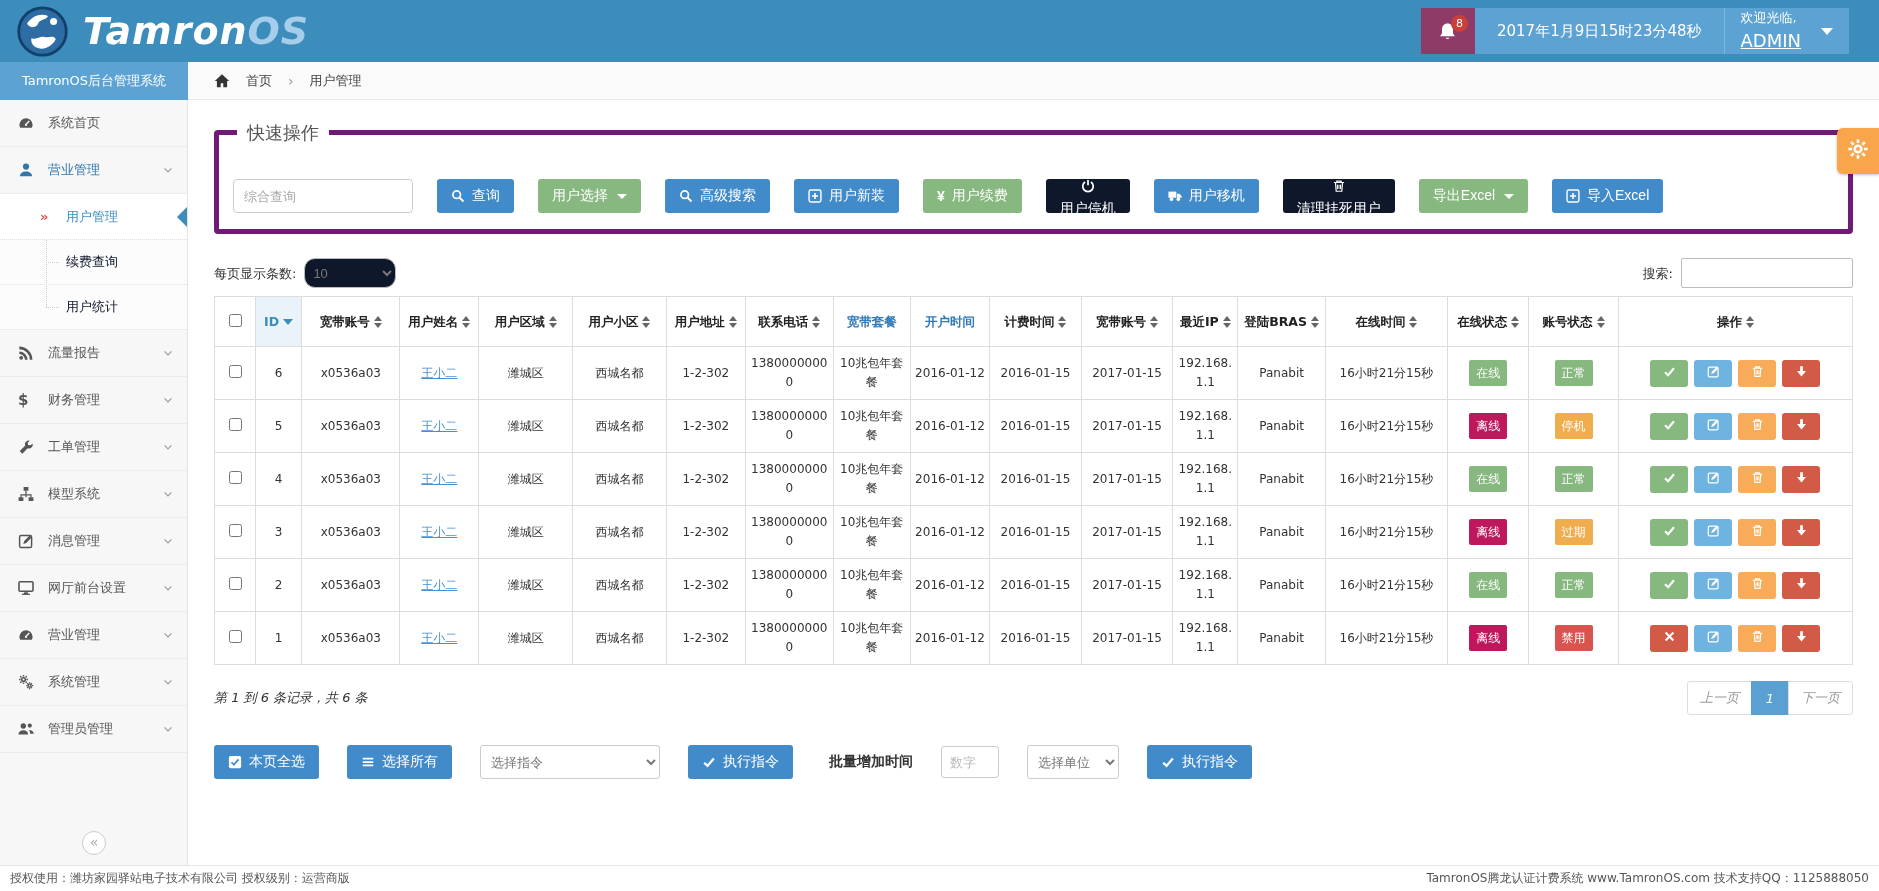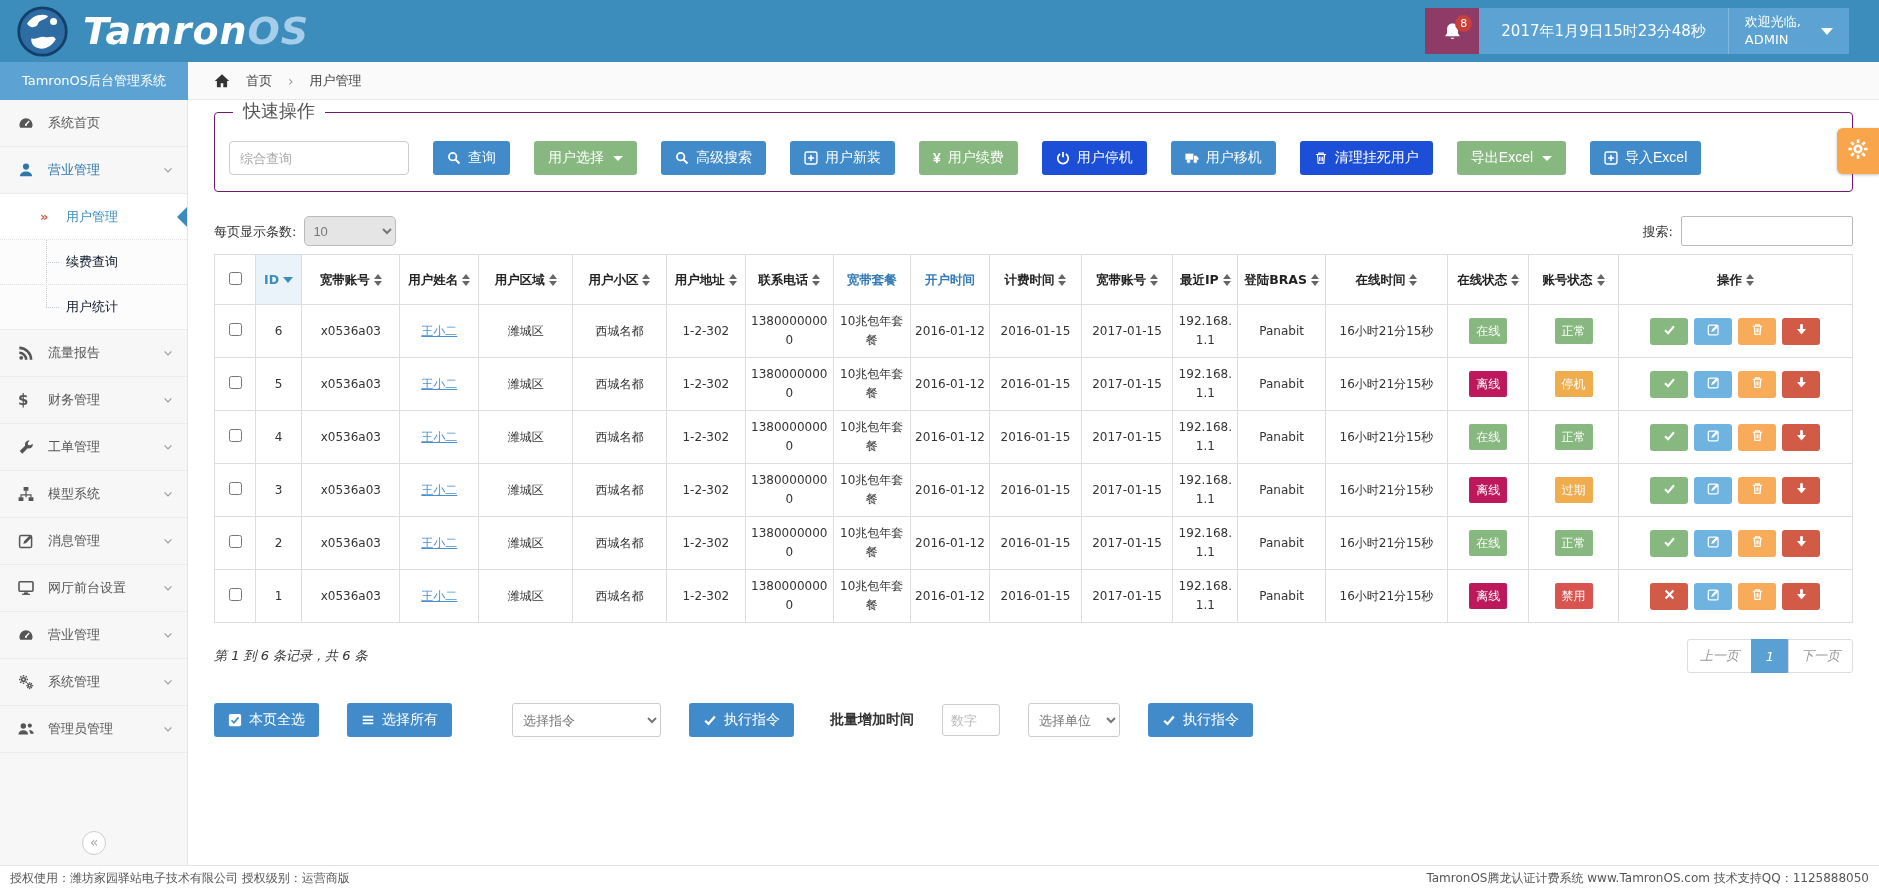--- a/index.html
+++ b/index.html
@@ -13,21 +13,21 @@
   .globe svg{width:53px;height:53px;display:block;}
   .logoword{font-style:italic;font-weight:bold;font-size:38px;color:#fff;letter-spacing:1px;line-height:54px;}
   .logoword em{color:#a6cdea;font-style:italic;}
   .top-right{position:absolute;right:30px;top:8px;display:flex;height:46px;}
   .notif{width:54px;background:#8e3b67;display:flex;align-items:center;justify-content:center;position:relative;color:#fff;cursor:pointer;}
   .notif .bellic svg{width:19px;height:19px;display:block;}
   .badge-count{position:absolute;top:7px;right:7px;background:#c9403a;border-radius:50%;width:17px;height:17px;font-size:11px;line-height:17px;text-align:center;color:#fff;}
   .datetime{background:#5ca3d3;color:#fff;display:flex;align-items:center;padding:0 22px;font-size:15px;}
   .userbox{background:#5ca3d3;border-left:1px solid #7fb8dc;display:flex;align-items:center;padding:0 16px;gap:20px;color:#fff;min-width:112px;cursor:pointer;}
   .welcome{display:flex;flex-direction:column;line-height:1.4;font-size:13px;}
-  .uname{font-size:13px;}
+  .uname{font-size:18px;text-decoration:underline;}
   .caret-w{width:0;height:0;border-left:6px solid transparent;border-right:6px solid transparent;border-top:7px solid #fff;}
 
   
   .subband{position:absolute;top:62px;left:0;right:0;height:38px;display:flex;}
   .side-title{width:188px;background:#5ca3d3;color:#fff;font-size:13px;display:flex;align-items:center;justify-content:center;}
   .crumbbar{flex:1;background:#fafafa;border-bottom:1px solid #e9e9e9;display:flex;align-items:center;padding-left:26px;gap:16px;font-size:13px;color:#444;}
   .crumbbar .homeic svg{width:16px;height:16px;display:block;color:#333;}
   .crumb-sep::before{content:"›";color:#999;font-size:14px;}
 
   
@@ -47,38 +47,38 @@
   .sb-subitem::before{content:'';position:absolute;left:46px;width:13px;border-top:1px dotted #c3ccd2;}
   .sb-subitem.active{background:#fff;color:#3c8dbc;}
   .sb-subitem.active::before{display:none;}
   .sb-subitem .mark{position:absolute;left:40px;color:#d9534f;font-weight:bold;font-size:13px;}
   .sb-subitem.active::after{content:'';position:absolute;right:0;top:50%;margin-top:-10px;border-top:10px solid transparent;border-bottom:10px solid transparent;border-right:10px solid #3c8dbc;}
   .collapse-btn{position:absolute;bottom:10px;left:82px;width:24px;height:24px;border:1px solid #ccc;border-radius:50%;color:#aaa;text-align:center;line-height:21px;font-size:14px;background:#fff;cursor:pointer;}
   .collapse-btn::before{content:"«";}
 
   
   .content{position:absolute;left:188px;top:100px;right:0;bottom:26px;background:#fff;overflow:hidden;}
-  .quickops{margin:12px 26px 0;border:1px solid #701a75;border-radius:4px;position:relative;padding:28px 14px 16px;}
+  .quickops{margin:30px 26px 0;border:5px solid #701a75;border-radius:4px;position:relative;padding:44px 14px 16px;}
   .legend{position:absolute;top:-14px;left:18px;background:#fff;padding:0 10px;font-size:18px;color:#555;}
   .qrow{display:flex;gap:24px;align-items:flex-start;}
   .qinput{width:180px;height:34px;border:1px solid #ccc;border-radius:4px;padding:0 10px;font-size:13px;color:#555;outline:none;}
   .qinput::placeholder{color:#aaa;}
   .btn{height:34px;border:none;border-radius:3px;color:#fff;font-size:14px;padding:0 14px;display:inline-flex;align-items:center;gap:7px;cursor:pointer;white-space:nowrap;}
   .btn .bic{display:flex;}
   .btn .bic svg{width:14px;height:14px;display:block;}
   .btn .ti{font-weight:bold;font-size:14px;font-style:normal;}
   .btn-blue{background:#428bca;}
   .btn-green{background:#87b87f;}
-  .btn-red{background:#1d4ed8;}
+  .btn-red{background:#0f172a;flex-direction:column;}
   .caret-dn{width:0;height:0;border-left:5px solid transparent;border-right:5px solid transparent;border-top:5px solid #fff;margin-left:2px;}
   .gear-tab{position:absolute;top:28px;right:0;width:42px;height:46px;background:#f8a54b;border-radius:6px 0 0 6px;display:flex;align-items:center;justify-content:center;color:#fff;box-shadow:0 1px 3px rgba(0,0,0,.25);cursor:pointer;}
   .gear-tab svg{width:22px;height:22px;}
 
   .tbar{margin:24px 26px 8px;display:flex;justify-content:space-between;align-items:center;font-size:13px;color:#333;}
-  .tbar select{height:30px;border:1px solid #bbb;border-radius:5px;background:#e5e5e5;color:#777;font-size:13px;padding:0 4px;margin-left:8px;}
+  .tbar select{height:30px;border:1px solid #bbb;border-radius:11px;background:#0f172a;color:#777;font-size:13px;padding:0 4px;margin-left:8px;}
   .psel{width:92px;}
   .tsearch{width:172px;height:30px;border:1px solid #bbb;border-radius:2px;margin-left:8px;outline:none;padding:0 8px;font-size:13px;color:#555;}
 
   
   .dt{border-collapse:collapse;table-layout:fixed;width:calc(100% - 52px);margin:4px 26px 0;font-size:12px;color:#333;}
   .dt th,.dt td{border:1px solid #ddd;text-align:center;vertical-align:middle;padding:4px 3px;overflow:hidden;}
   .dt thead th{font-weight:bold;height:50px;font-size:12.5px;color:#222;background:#fff;line-height:1.55;cursor:pointer;}
   .dt thead th.sorted{background:#eaf3fa;color:#3c8dbc;}
   .dt thead th.bluehead{color:#337ab7;}
   .dt td{height:53px;word-break:break-all;line-height:1.55;}
@@ -102,21 +102,21 @@
 
   .foot-row{margin:16px 26px 0;display:flex;justify-content:space-between;align-items:center;font-size:13px;color:#333;font-style:italic;}
   .pager{display:flex;}
   .pg{height:34px;min-width:60px;padding:0 12px;border:1px solid #ddd;background:#fff;color:#999;font-size:13px;display:flex;align-items:center;justify-content:center;margin-left:-1px;cursor:pointer;}
   .pg:first-child{border-radius:3px 0 0 3px;}
   .pg:last-child{border-radius:0 3px 3px 0;}
   .pg.active{background:#5ba0d2;border-color:#5ba0d2;color:#fff;min-width:38px;}
 
   .batch{margin:30px 26px 0;display:flex;align-items:center;gap:28px;font-size:13px;}
   .batch select{height:34px;border:1px solid #ccc;border-radius:3px;background:#fff;color:#777;font-size:13px;padding:0 6px;}
-  .bsel{width:149px;margin-left:32px;}
+  .bsel{width:180px;}
   .usel{width:92px;}
   .bnum{width:58px;height:32px;border:1px solid #ccc;border-radius:3px;padding:0 8px;color:#555;font-size:13px;outline:none;}
   .bnum::placeholder{color:#bbb;}
   .blabel{font-size:14px;color:#333;margin-left:8px;font-weight:bold;}
 
   .footbar{position:absolute;left:0;right:0;bottom:0;height:26px;background:#fff;border-top:1px solid #e5e5e5;display:flex;justify-content:space-between;align-items:center;padding:0 10px;font-size:12px;color:#555;}
 </style>
 </head>
 <body>
 

